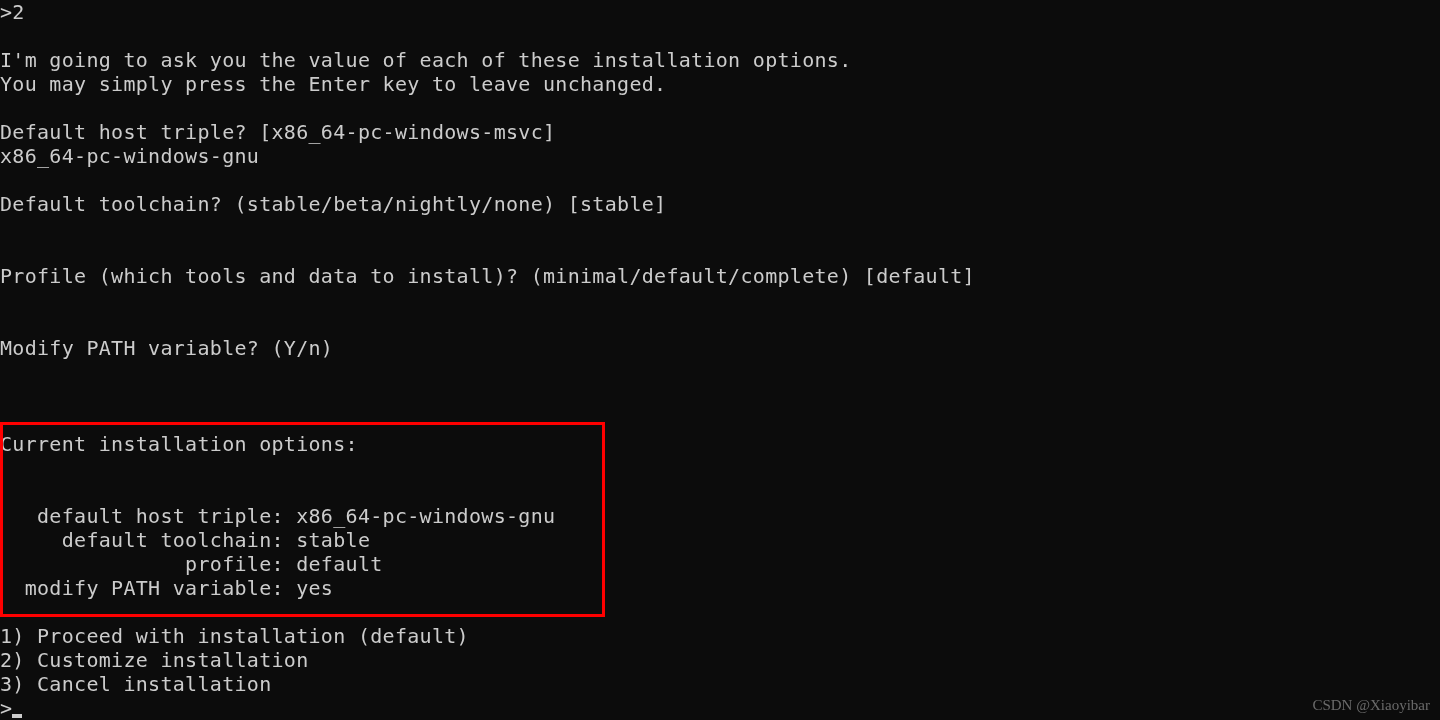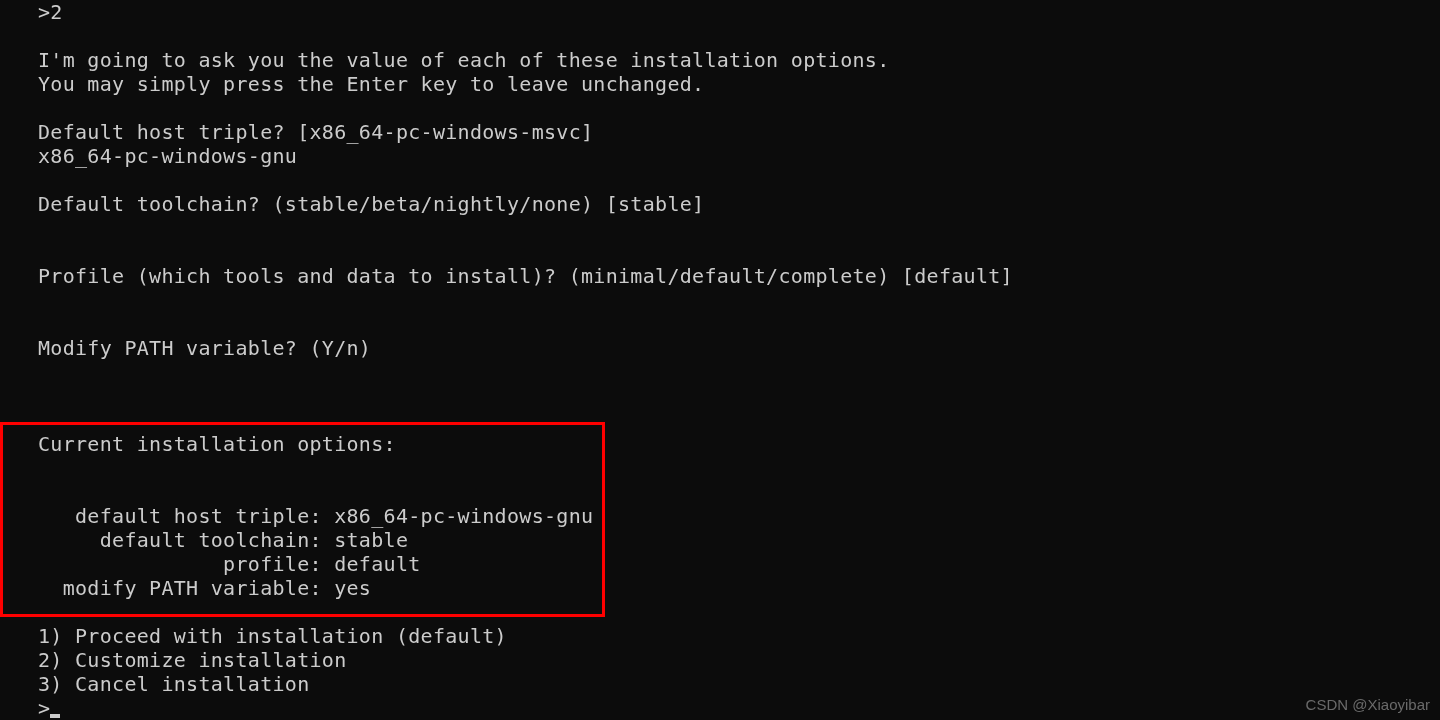--- a/index.html
+++ b/index.html
@@ -14,38 +14,37 @@
       font-size: 20px;
       line-height: 1.2;
       width: 1440px;
       height: 720px;
       overflow: hidden;
       position: relative;
       letter-spacing: 0.3px;
     }
     .terminal {
       white-space: pre;
-      margin-left: 38px;
     }
     .highlight-box {
       border: 3px solid #ff0000;
       position: absolute;
       left: 0px;
       top: 422px;
       width: 605px;
       height: 195px;
       pointer-events: none;
     }
     .watermark {
       position: absolute;
       bottom: 6px;
       right: 10px;
       color: #6a6a6a;
       font-size: 15px;
-      font-family: Liberation Sans, sans-serif;
+      font-family: Liberation Serif, serif;
       letter-spacing: 0px;
     }
     .cursor {
       display: inline-block;
       width: 10px;
       height: 4px;
       background-color: #cccccc;
       vertical-align: bottom;
       margin-bottom: 2px;
     }

